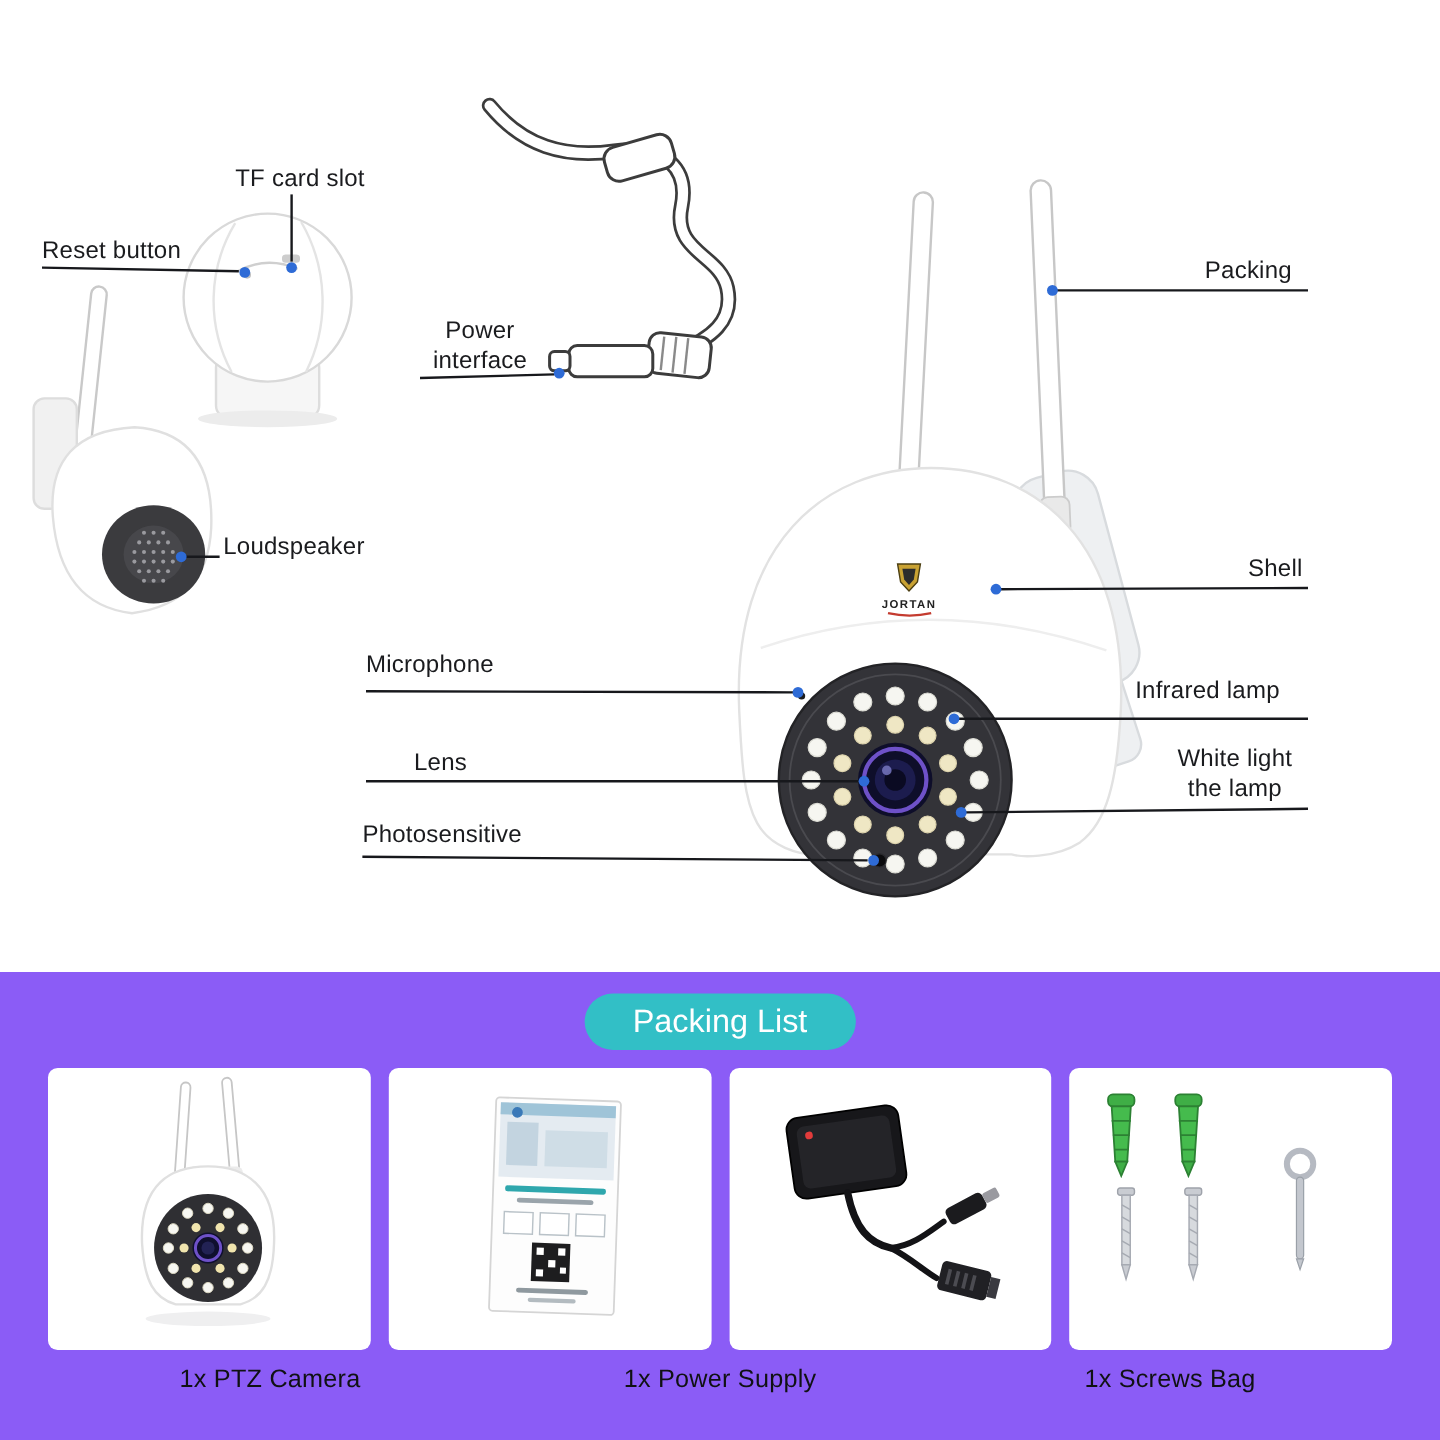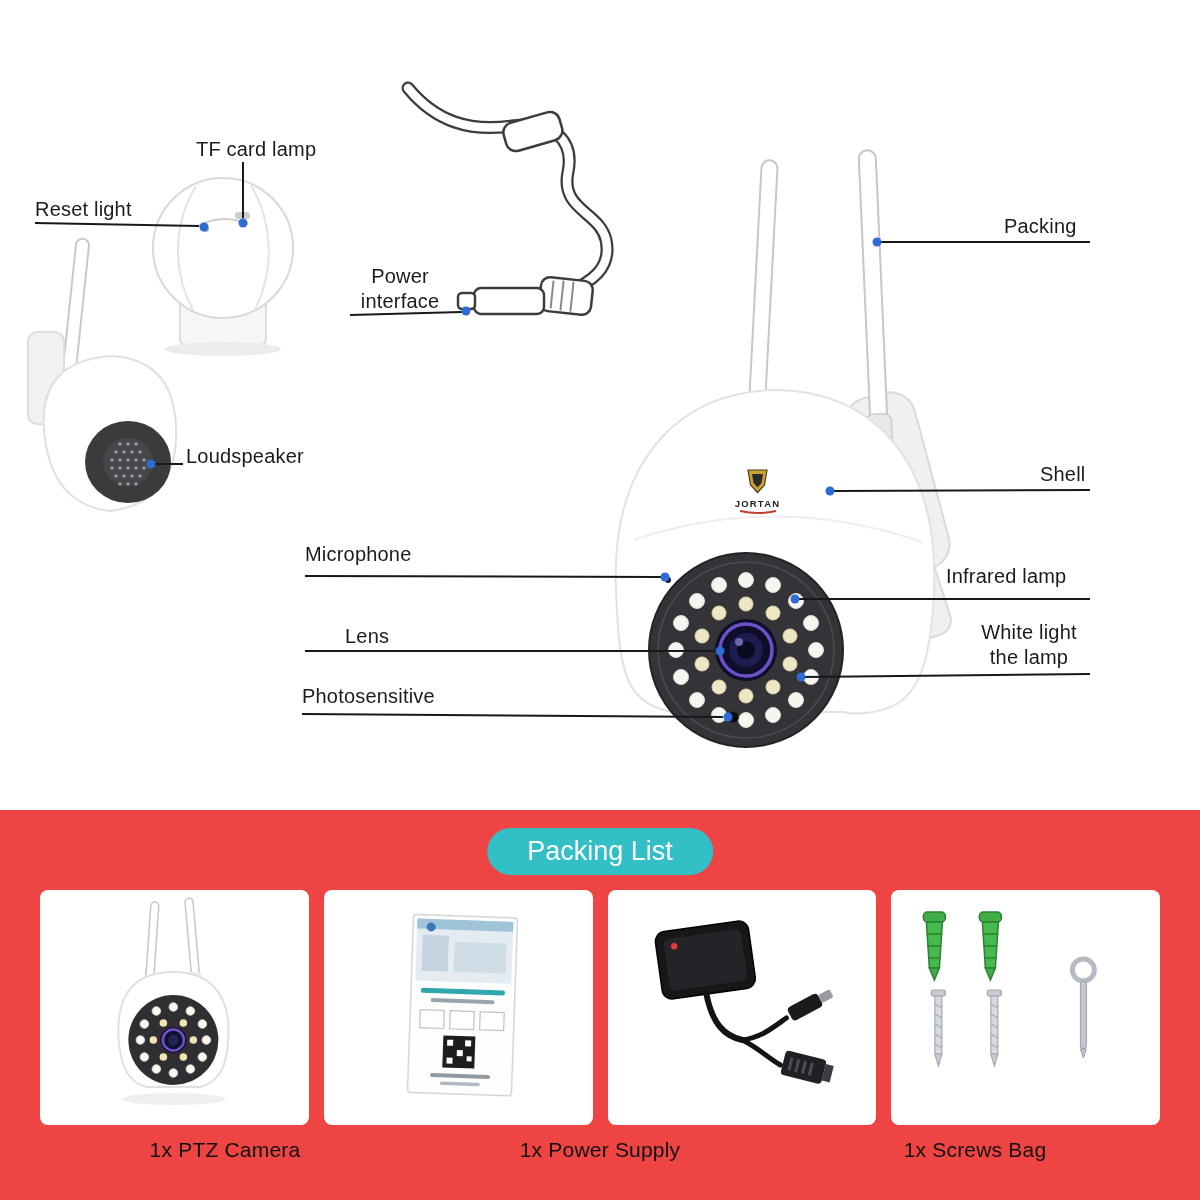--- a/index.html
+++ b/index.html
@@ -19,21 +19,21 @@
     color:#1a1b1e;
     line-height:1.25;
     letter-spacing:0.2px;
     white-space:nowrap;
   }
   .label.wrap { white-space:normal; }
   .label.right { text-align:center; }
 
   .packing {
     position:absolute; left:0; top:810px; width:1200px; height:390px;
-    background:#ef4444;
+    background:#8b5cf6;
   }
   .pill {
     position:absolute; top:18px; left:50%; transform:translateX(-50%);
     background:#32bfc6;
     color:#ffffff;
     font-size:27px;
     padding:8px 40px;
     border-radius:26px;
     white-space:nowrap;
   }
@@ -221,22 +221,22 @@
         <circle cx="151" cy="464" r="4.5"></circle>
         <circle cx="830" cy="491" r="4.5"></circle>
         <circle cx="665" cy="577" r="4.5"></circle>
         <circle cx="795" cy="599" r="4.5"></circle>
         <circle cx="720" cy="651" r="4.5"></circle>
         <circle cx="801" cy="677" r="4.5"></circle>
         <circle cx="728" cy="717" r="4.5"></circle>
       </g>
     </svg>
 
-    <div class="label" style="left:196px; top:137px;">TF card lamp</div>
-    <div class="label" style="left:35px; top:197px;">Reset light</div>
+    <div class="label" style="left:196px; top:137px;">TF card slot</div>
+    <div class="label" style="left:35px; top:197px;">Reset button</div>
     <div class="label wrap" style="left:350px; top:264px; width:100px;text-align:center;">Power interface</div>
     <div class="label" style="left:1004px; top:214px;">Packing</div>
     <div class="label" style="left:186px; top:444px;">Loudspeaker</div>
     <div class="label" style="left:1040px; top:462px;">Shell</div>
     <div class="label" style="left:305px; top:542px;">Microphone</div>
     <div class="label" style="left:946px; top:564px;">Infrared lamp</div>
     <div class="label wrap right" style="left:966px; top:620px; width:126px;">White light the lamp</div>
     <div class="label" style="left:305px; top:624px;margin-left:40px;">Lens</div>
     <div class="label" style="left:302px; top:684px;">Photosensitive</div>
   </div>

